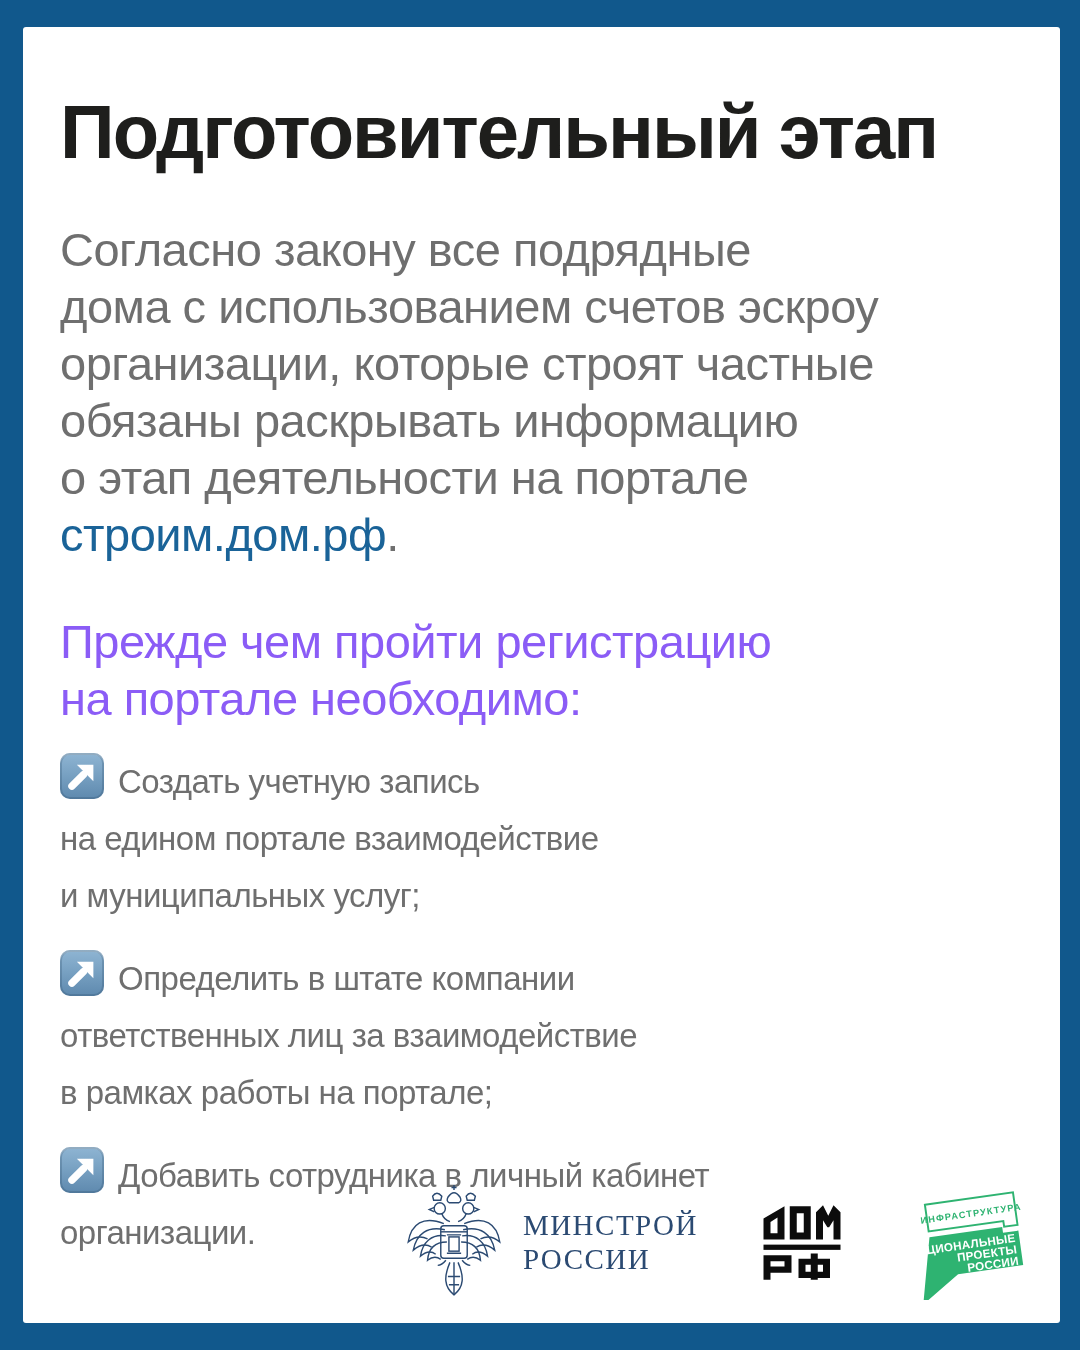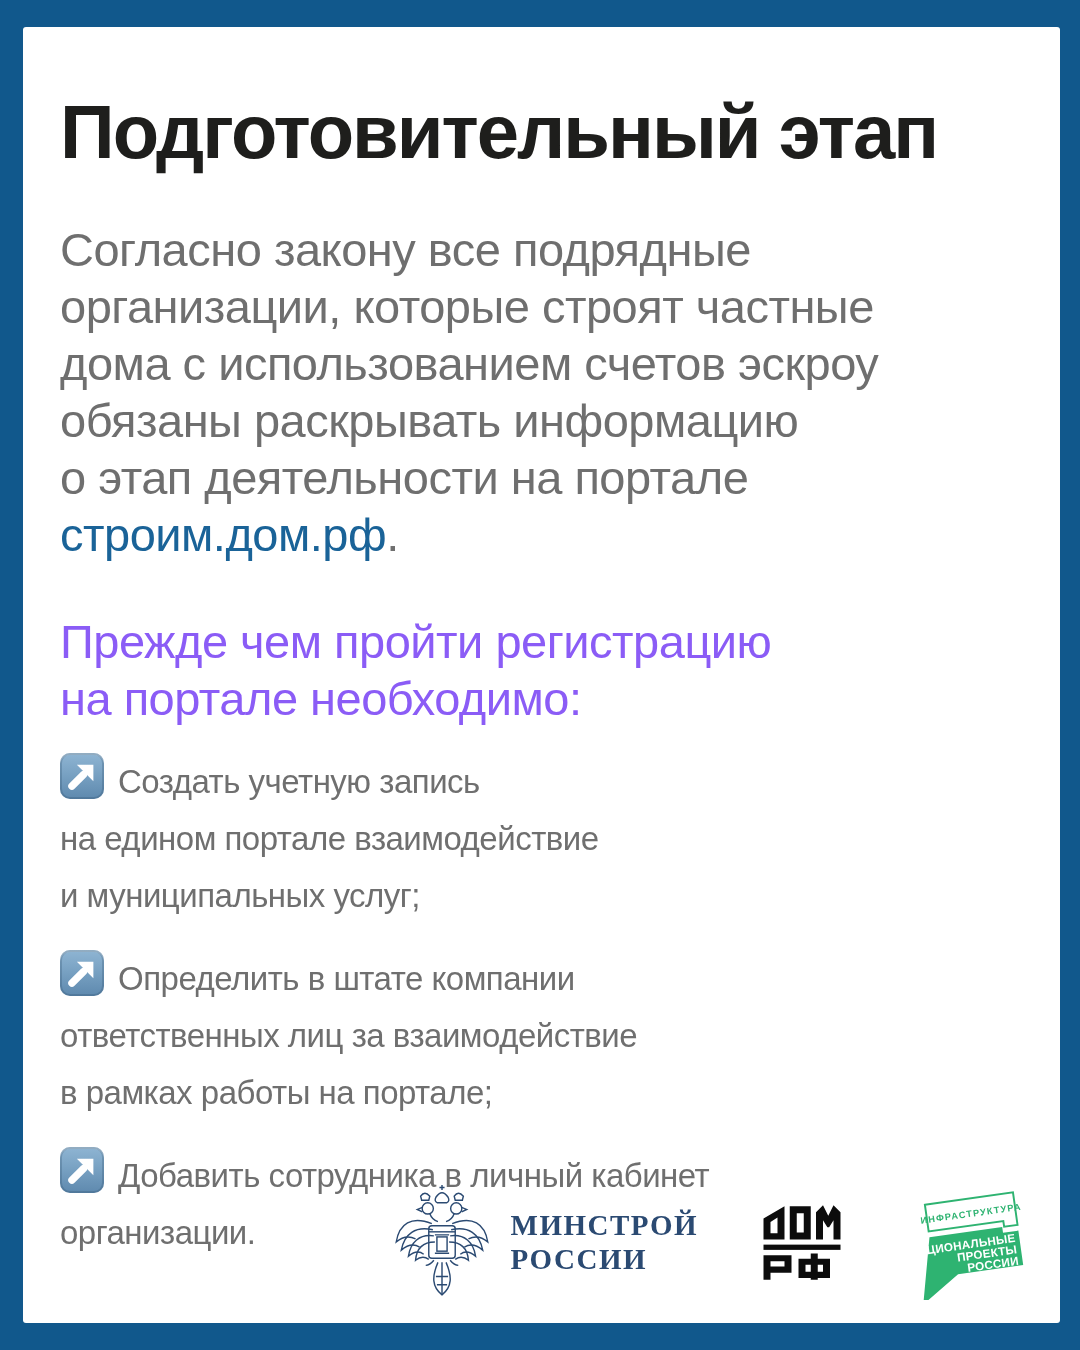--- a/index.html
+++ b/index.html
@@ -59,42 +59,42 @@
   .arrow-chip svg{display:block;width:100%;height:100%;}
   .footer{
     position:absolute;
     right:26px;bottom:22px;
     display:flex;
     align-items:center;
   }
   .minstroy{display:flex;align-items:center;}
   .minstroy-text{
     font-family:"Liberation Serif", serif;
-    font-weight:bold;
+    font-weight:normal;
     font-size:29px;
     line-height:34px;
     letter-spacing:1.5px;
     color:#2b4a72;
     margin-left:18px;
   }
   .domrf{margin-left:62px;}
   .natproj{margin-left:52px;}
   .logo-box{display:block;}
 </style>
 </head>
 <body>
 
 <div class="card">
 
   <h1 class="title">Подготовительный этап</h1>
 
   <div class="intro">
     <div class="line">Согласно закону все подрядные</div>
+    <div class="line">дома с использованием счетов эскроу</div>
     <div class="line">организации, которые строят частные</div>
-    <div class="line">дома с использованием счетов эскроу</div>
     <div class="line">обязаны раскрывать информацию</div>
     <div class="line">о этап деятельности на портале</div>
     <div class="line"><span class="portal-link">строим.дом.рф</span><span>.</span></div>
   </div>
 
   <div class="subheading">
     <div class="line">Прежде чем пройти регистрацию</div>
     <div class="line">на портале необходимо:</div>
   </div>
 

